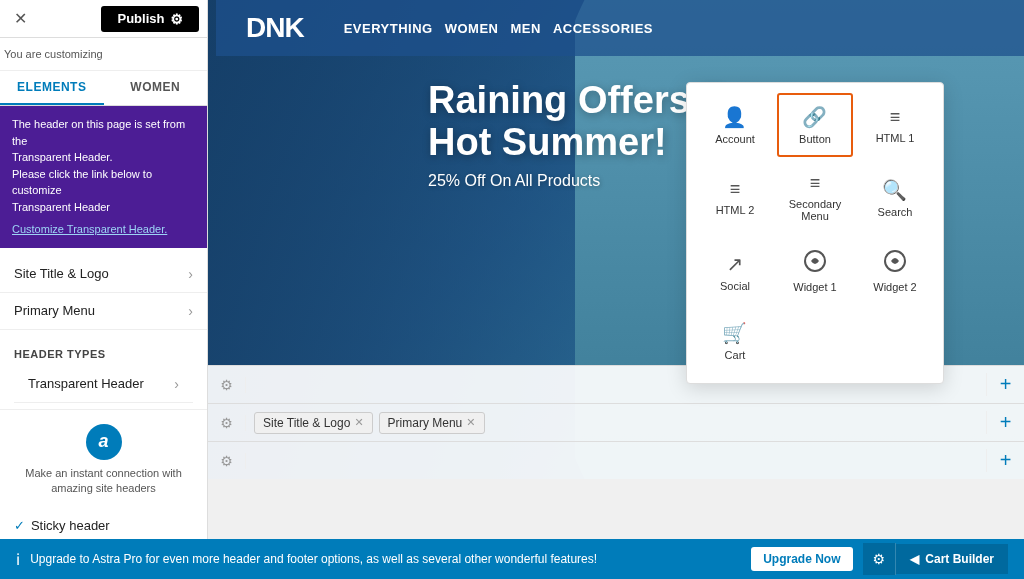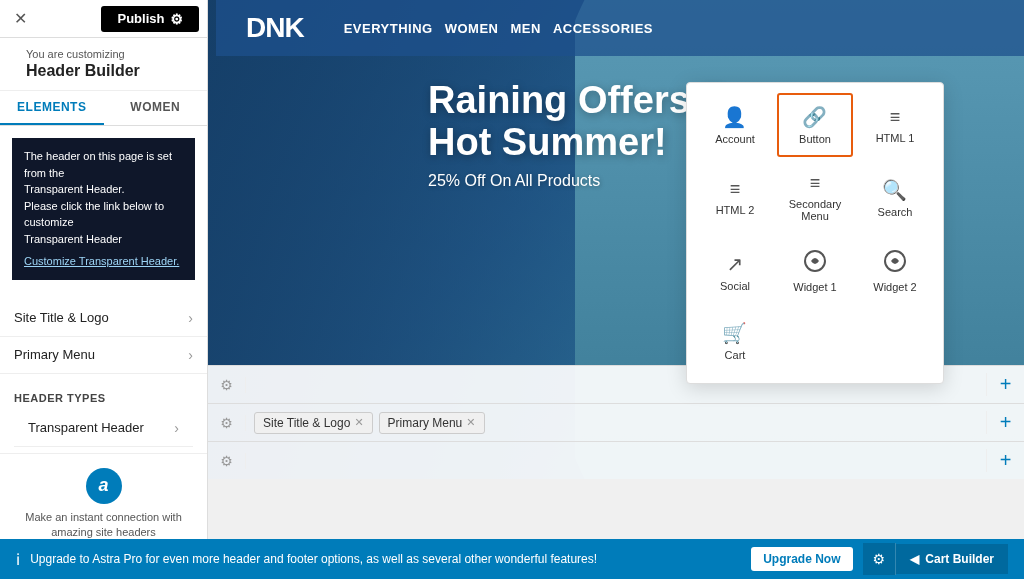--- a/index.html
+++ b/index.html
@@ -9,29 +9,29 @@
     .app-container { display: flex; flex-direction: column; height: 579px; width: 1024px; }
     .main-row { display: flex; flex: 1; overflow: hidden; }
 
     
     .sidebar { width: 208px; background: #fff; border-right: 1px solid #ddd; display: flex; flex-direction: column; height: 100%; }
     .sidebar-top-bar { display: flex; align-items: center; justify-content: space-between; padding: 6px 8px; border-bottom: 1px solid #ddd; background: #fff; min-height: 38px; }
     .close-btn { background: none; border: none; cursor: pointer; font-size: 16px; color: #555; padding: 2px 6px; }
     .publish-btn { background: #000000; color: #fff; border: none; border-radius: 3px; padding: 5px 16px; font-size: 13px; font-weight: 600; cursor: pointer; display: flex; align-items: flex-start; gap: 6px; }
     .settings-icon { font-size: 14px; color: #fff; }
 
-    .customizing-info { padding: 10px 26px; border-bottom: 1px solid #eee; }
+    .customizing-info { padding: 10px 4px; border-bottom: 1px solid #eee; }
     .customizing-label { font-size: 11px; color: #555; }
     .customizing-title { font-size: 16px; font-weight: 600; color: #222; margin-top: 2px; }
 
     .sidebar-tabs { display: flex; border-bottom: 1px solid #ddd; }
     .sidebar-tab { flex: 1; padding: 9px 16px; text-align: center; font-size: 12px; font-weight: 600; color: #555; cursor: pointer; border-bottom: 2px solid transparent; letter-spacing: 0.5px; }
     .sidebar-tab.active { color: #007cba; border-bottom: 2px solid #007cba; }
 
-    .info-box { background: #0f172a; color: #fff; padding: 10px 12px; font-size: 11px; line-height: 1.5; margin: 12px; }
+    .info-box { background: #4c1d95; color: #fff; padding: 10px 12px; font-size: 11px; line-height: 1.5; margin: 0; }
     .info-box a { color: #9dd4f5; text-decoration: underline; cursor: pointer; display: block; margin-top: 6px; font-size: 11px; }
 
     .sidebar-items { padding: 8px 0; }
     .sidebar-item { display: flex; align-items: center; justify-content: space-between; padding: 10px 14px; border-bottom: 1px solid #eee; cursor: pointer; }
     .sidebar-item-label { font-size: 13px; color: #222; }
     .chevron { color: #999; font-size: 14px; }
 
     .header-types-section { padding: 10px 14px 6px; }
     .header-types-label { font-size: 11px; font-weight: 700; color: #444; letter-spacing: 0.5px; text-transform: uppercase; margin-bottom: 6px; }
 
@@ -97,21 +97,20 @@
       <div class="sidebar-top-bar">
         <button class="close-btn">✕</button>
         <button class="publish-btn">
           <span>Publish</span>
           <span class="settings-icon">⚙</span>
         </button>
       </div>
 
       <div class="customizing-info">
         <div class="customizing-label">You are customizing</div>
-        <div class="customizing-title">Header Builder</div>
       </div>
 
       <div class="sidebar-tabs">
         <div class="sidebar-tab active">ELEMENTS</div>
         <div class="sidebar-tab">WOMEN</div>
       </div>
 
       <div class="info-box">
         <span>The header on this page is set from the<br>Transparent Header.<br>Please click the link below to customize<br>Transparent Header</span>
         <a>Customize Transparent Header.</a>

